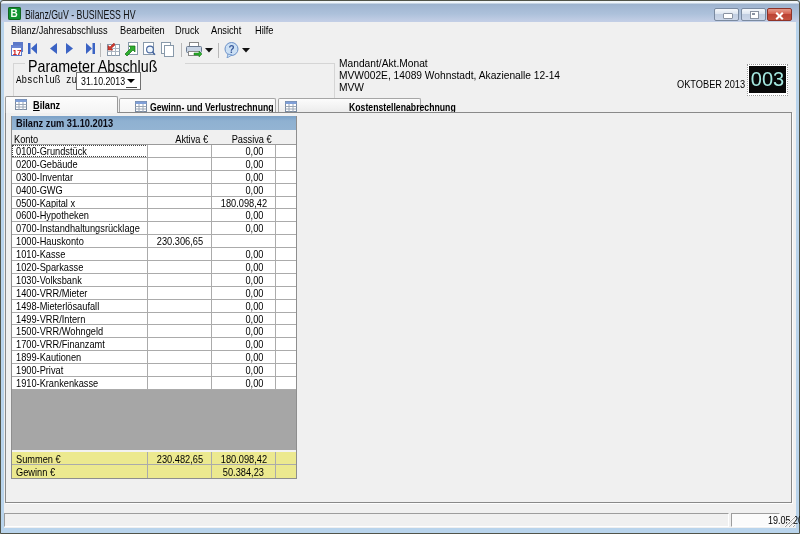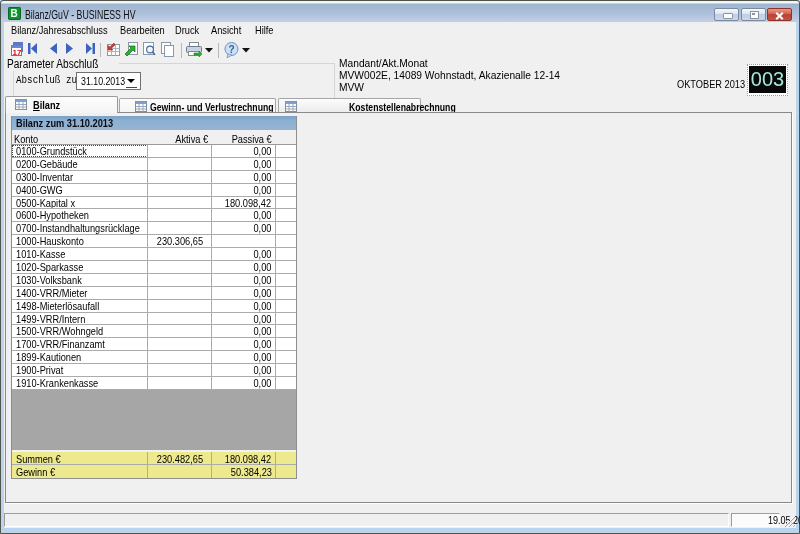--- a/index.html
+++ b/index.html
@@ -26,21 +26,21 @@
   
   #client{position:absolute;left:4px;top:22px;width:792px;height:506px;background:#f0f0f0;}
   
   #menubar{position:absolute;left:0;top:20px;width:792px;height:16px;font-size:11px;color:#000;}
   #menubar span{position:absolute;top:2px;}
   
   #toolbar{position:absolute;left:0;top:0;width:0;height:0;}
   .tsep{position:absolute;top:43px;width:1px;height:15px;background:#b8b8b8;}
   
   #groupbox{position:absolute;left:13px;top:63px;width:320px;height:44px;border:1px solid #d5d5d5;border-bottom:none;}
-  #grouplabel{position:absolute;left:4px;top:56.5px;background:#f0f0f0;padding:0 3px;font-size:12px;}
+  #grouplabel{position:absolute;left:25px;top:56.5px;background:#f0f0f0;padding:0 3px;font-size:17px;}
   #lbl-abschluss{position:absolute;left:16px;top:73.5px;font-size:11px;font-family:Liberation Mono, monospace;}
   #combo{position:absolute;left:76px;top:72px;width:65px;height:18px;border:1px solid #707070;background:#fff;box-sizing:border-box;}
   #combo .txt{position:absolute;left:4px;top:2px;font-size:11px;}
   #combo .btn{position:absolute;right:1px;top:1px;width:14px;height:14px;background:#fff;}
   #combo .btn:before{content:"";position:absolute;left:1px;bottom:0px;width:11px;height:1px;background:#444;}
   #combo .btn:after{content:"";position:absolute;left:2px;top:5px;border-left:4.5px solid transparent;border-right:4.5px solid transparent;border-top:4.5px solid #000;}
   .mand{position:absolute;left:339px;font-size:11px;color:#000;}
   .mand .sx{transform:scaleX(0.93);}
   #oktober{position:absolute;left:591px;top:77.5px;width:154px;text-align:right;font-size:11px;}
   #lcdframe{position:absolute;left:747px;top:64px;width:41px;height:32px;background:#fff;border:1px dotted #9a9a9a;box-sizing:border-box;}
@@ -61,21 +61,21 @@
   
   #grid{position:absolute;left:11px;top:116px;width:286px;background:#fff;border:1px solid #8e8e8e;border-top:none;box-sizing:border-box;}
   #bluebar{height:14px;background:linear-gradient(#7ea3c8 0,#8fb1d1 30%,#93b4d3 100%);border-top:1px solid #7ea3c8;box-sizing:border-box;}
   #bluebar span{position:absolute;left:2px;top:0.5px;font-size:11px;font-weight:bold;color:#0a0a14;}
   #gridhead{height:15px;background:#f0f0f0;border-bottom:1px solid #9a9a9a;position:relative;box-sizing:border-box;font-size:11px;}
   .hc{position:absolute;top:3px;height:12px;line-height:12px;}
   #grid .rows{position:relative;}
   .r{height:12.9px;box-sizing:border-box;border-bottom:1px solid #ababab;position:relative;font-size:11px;line-height:12px;background:#fff;}
   .c1{position:absolute;left:0;top:0;width:135.5px;height:100%;padding-left:4px;box-sizing:border-box;border-right:1px solid #ababab;overflow:hidden;white-space:nowrap;}
   .c2{position:absolute;left:135.5px;top:0;width:64px;height:100%;text-align:right;padding-right:8px;box-sizing:border-box;border-right:1px solid #ababab;}
-  .c3{position:absolute;left:199.5px;top:0;width:64px;height:100%;text-align:right;padding-right:3px;box-sizing:border-box;border-right:1px solid #ababab;}
+  .c3{position:absolute;left:199.5px;top:0;width:64px;height:100%;text-align:right;padding-right:11px;box-sizing:border-box;border-right:1px solid #ababab;}
   #grayfill{height:60.5px;background:#a6a6a6;border-bottom:2px solid #f2f2f2;box-sizing:content-box;}
   .yr{background:#ece98f;line-height:14.5px;}
   .yr .c1,.yr .c2,.yr .c3{background:#ece98f;}
   #focuscell{position:absolute;left:0px;top:0px;width:135.5px;height:12.4px;border:1px dotted #444;box-sizing:border-box;}
   
   #statusbar{position:absolute;left:4px;top:509px;width:792px;height:19px;}
   #sp1{position:absolute;left:0px;top:4px;width:725px;height:14px;border:1px solid;border-color:#9d9d9d #ffffff #ffffff #9d9d9d;background:#f0f0f0;box-sizing:border-box;}
   #sp2{position:absolute;left:727px;top:4px;width:49px;height:14px;border:1px solid;border-color:#9d9d9d #ffffff #ffffff #9d9d9d;background:#fbfbfb;box-sizing:border-box;font-size:11px;line-height:13px;text-align:center;padding-left:36px;}
   #grip{position:absolute;left:779px;top:6px;width:13px;height:12px;}
   svg{display:block;}

